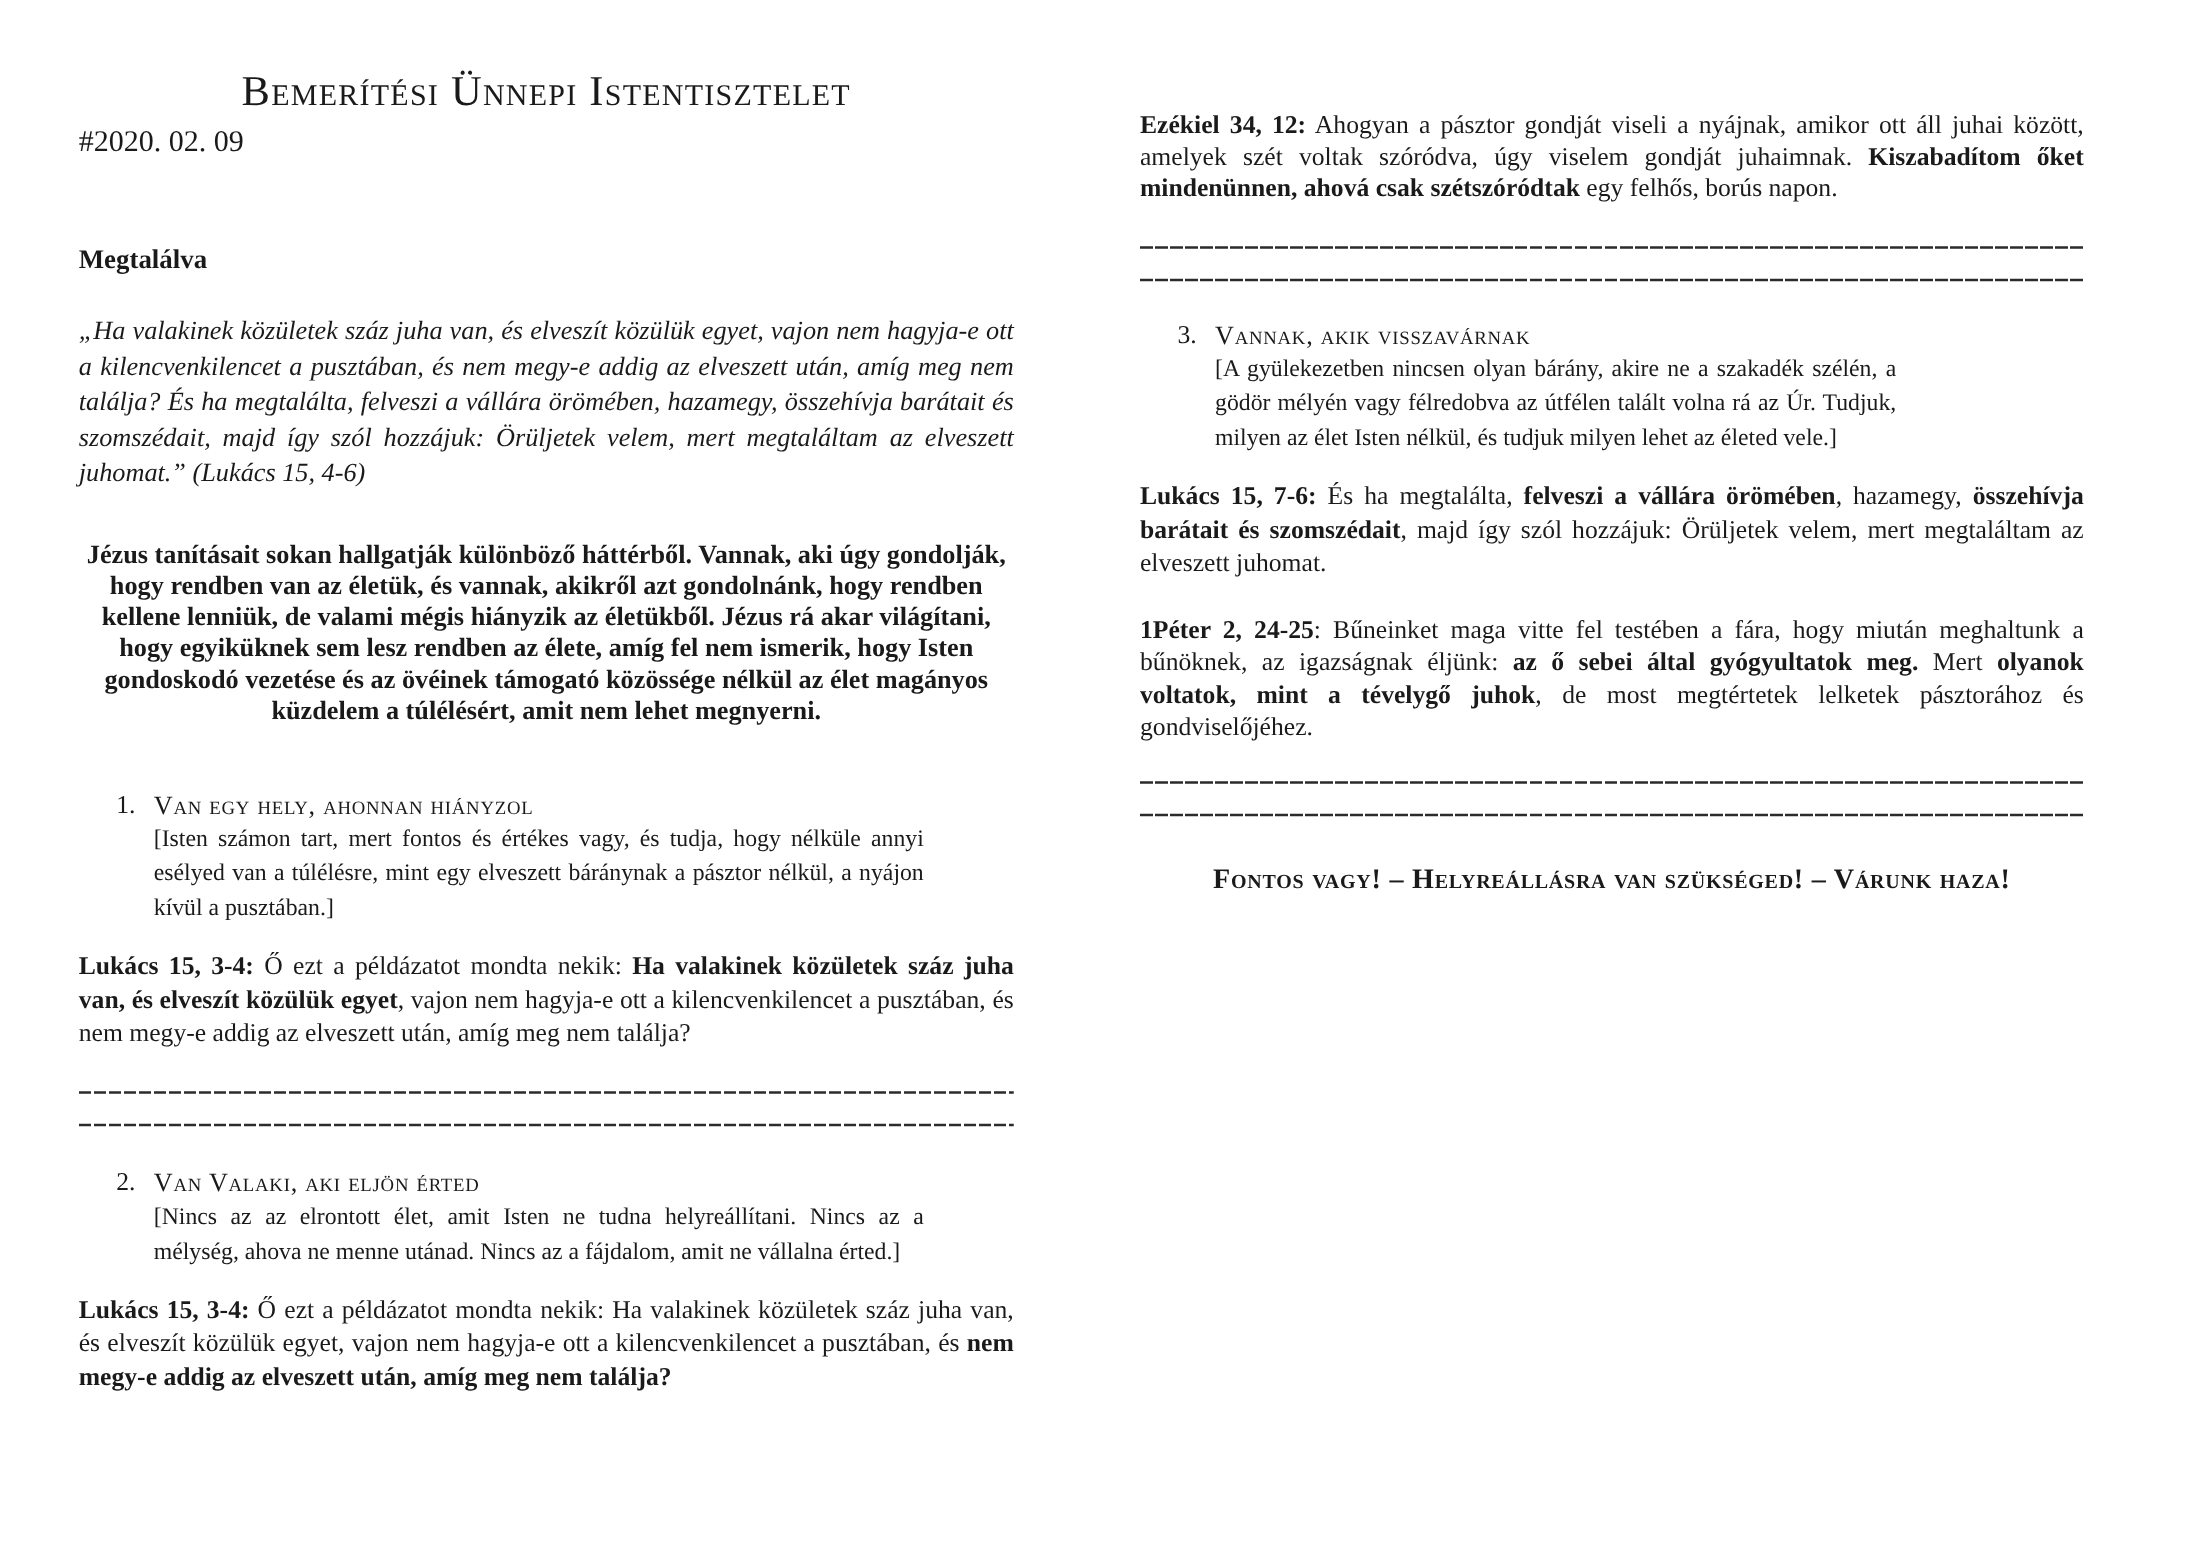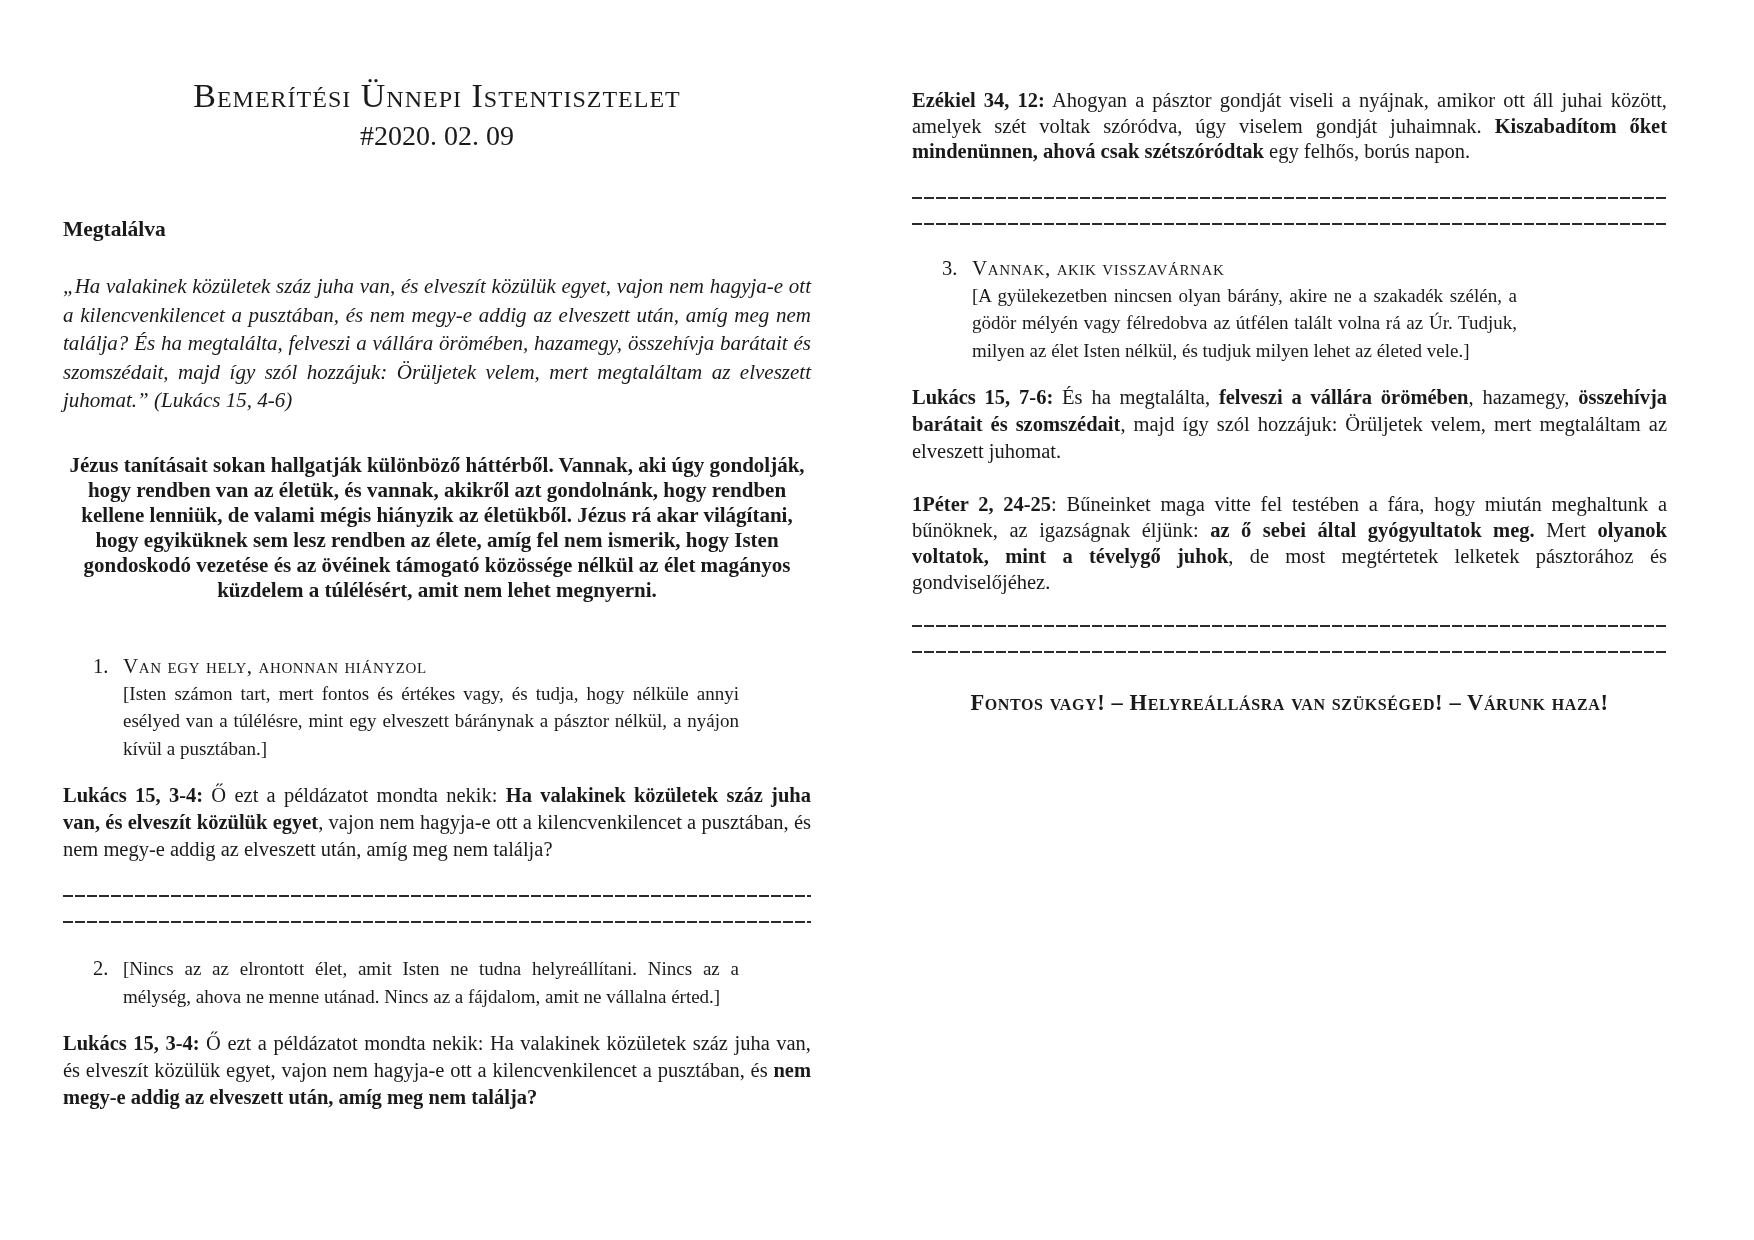--- a/index.html
+++ b/index.html
@@ -18,37 +18,37 @@
   .page {
     position: relative;
     width: 1754px;
     height: 1240px;
     background: #ffffff;
   }
   .col {
     position: absolute;
     top: 0;
   }
-  .col-left  { left: 63px;  width: 748px; padding-top: 76px; }
+  .col-left  { left: 63px;  width: 748px; padding-top: 54px; }
   .col-right { left: 912px; width: 755px; padding-top: 88px; }
 
   .title {
     margin: 0;
     font-weight: 400;
     font-variant: small-caps;
     font-size: 34px;
     line-height: 40px;
     letter-spacing: 1px;
     text-align: center;
   }
   .date {
     margin: 0;
-    font-size: 28px;
+    font-size: 24px;
     line-height: 40px;
-    text-align: center;
+    text-align: left;
   }
   .section-heading {
     margin-top: 60px;
     font-weight: 700;
     font-size: 21.5px;
     line-height: 26px;
   }
   .quote {
     margin: 30px 0 16px 0;
     font-style: italic;
@@ -145,20 +145,21 @@
     <p class="verse"><span class="seg-b">Lukács 15, 3-4:</span> Ő ezt a példázatot mondta nekik: <span class="seg-b">Ha valakinek közületek száz juha van, és elveszít közülük egyet</span>, vajon nem hagyja-e ott a kilencvenkilencet a pusztában, és nem megy-e addig az elveszett után, amíg meg nem találja?</p>
 
     <div class="fill-lines">
       <div class="fill-line"></div>
       <div class="fill-line"></div>
     </div>
 
     <div class="list-item" style="margin-top:28px;">
       <div class="list-num">2.</div>
       <div class="item-content">
+        <div class="item-heading">Van Valaki, aki eljön érted</div>
         <div class="item-body">[Nincs az az elrontott élet, amit Isten ne tudna helyreállítani. Nincs az a mélység, ahova ne menne utánad. Nincs az a fájdalom, amit ne vállalna érted.]</div>
       </div>
     </div>
 
     <p class="verse"><span class="seg-b">Lukács 15, 3-4:</span> Ő ezt a példázatot mondta nekik: Ha valakinek közületek száz juha van, és elveszít közülük egyet, vajon nem hagyja-e ott a kilencvenkilencet a pusztában, és <span class="seg-b">nem megy-e addig az elveszett után, amíg meg nem találja?</span></p>
   </div>
 
   <div class="col col-right">
     <p class="verse"><span class="seg-b">Ezékiel 34, 12:</span> Ahogyan a pásztor gondját viseli a nyájnak, amikor ott áll juhai között, amelyek szét voltak szóródva, úgy viselem gondját juhaimnak. <span class="seg-b">Kiszabadítom őket mindenünnen, ahová csak szétszóródtak</span> egy felhős, borús napon.</p>
 

